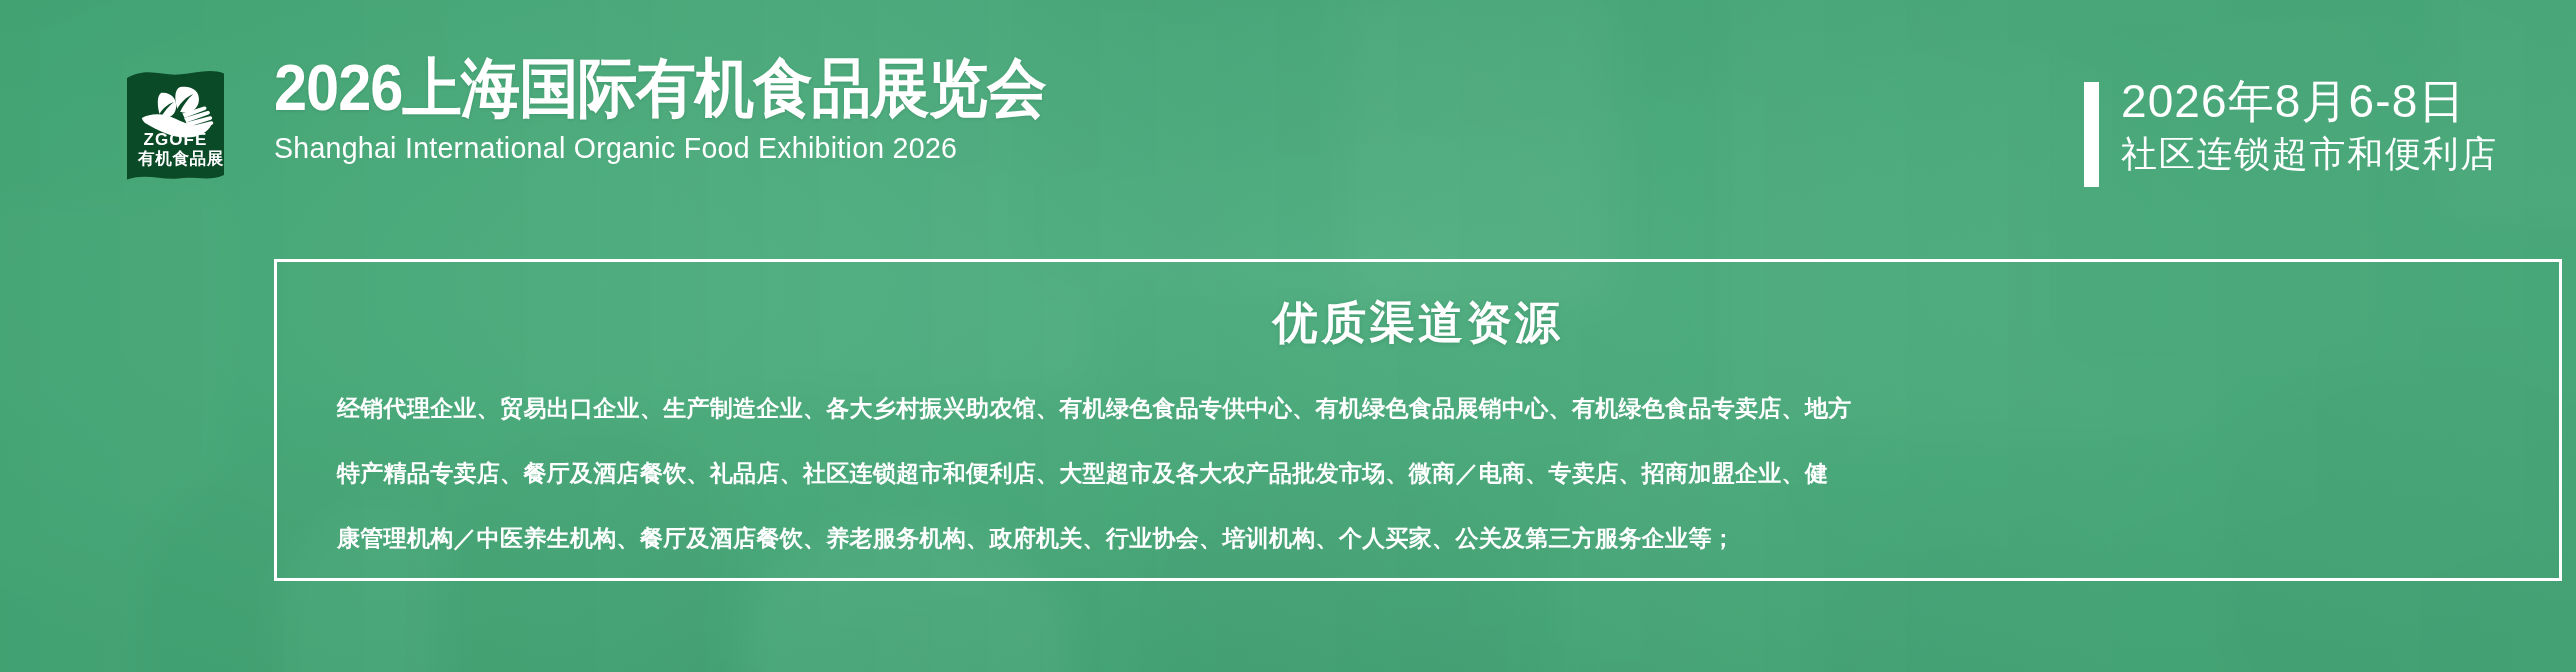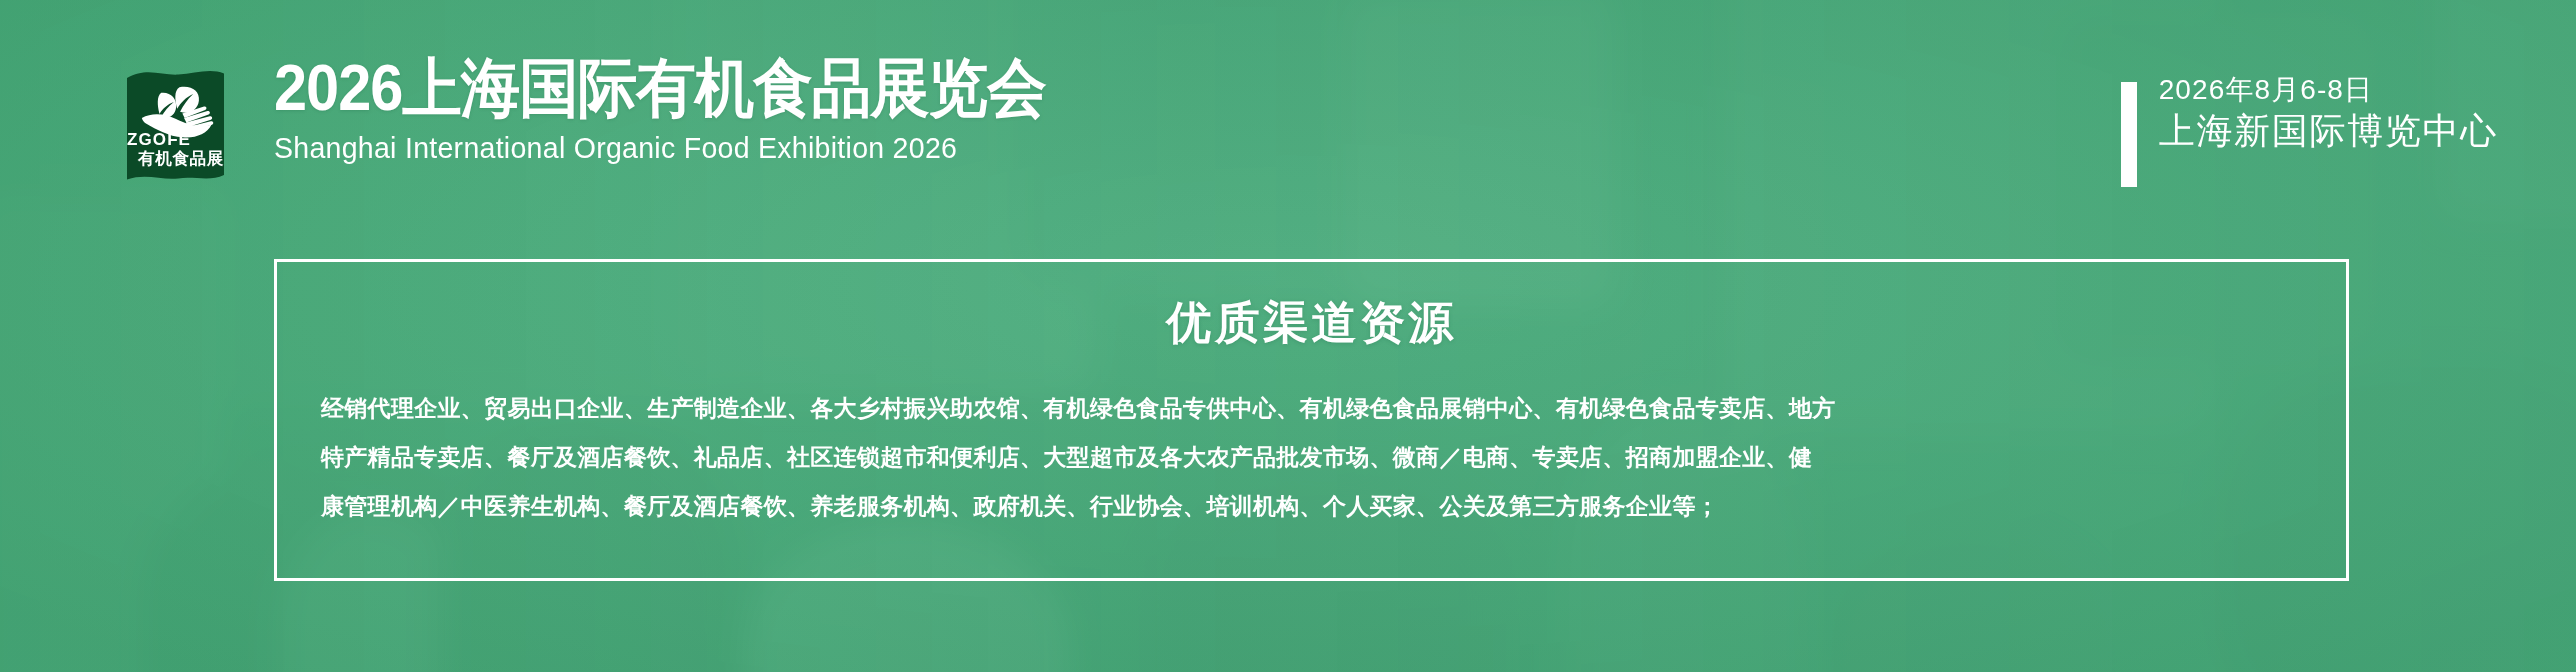--- a/index.html
+++ b/index.html
@@ -39,21 +39,21 @@
   }
 
   
   .logo{
     position:absolute; left:127px; top:70px;
     width:97px; height:113px;
   }
   .logo svg{display:block;width:100%;height:100%;}
   .logo-wordmark{
     position:absolute; left:0; right:0; top:61px;
-    color:#fff; letter-spacing:1.1px;
+    text-align:center; color:#fff; letter-spacing:1.1px;
     font-size:17px; font-weight:bold; line-height:1;
   }
   .logo-cn{
     position:absolute; left:0; right:0; top:81px;
     text-align:right; color:#fff; letter-spacing:0.6px;
     font-size:16.6px; font-weight:bold; line-height:1;
   }
 
   
   .title-block{position:absolute; left:274px; top:55px; width:1060px;}
@@ -79,48 +79,48 @@
     white-space:nowrap;
   }
 
   
   .meta{
     position:absolute; right:78px; top:72px;
     display:flex; align-items:flex-start; gap:22px;
   }
   .meta-bar{width:15.5px;height:105px;background:#ffffff;flex:0 0 auto;margin-top:10.3px;}
   .meta-lines{color:#fff;}
-  .meta-date{font-size:28px;line-height:1.28;letter-spacing:1.1px;white-space:nowrap;}
+  .meta-date{font-size:46px;line-height:1.28;letter-spacing:1.1px;white-space:nowrap;}
   .meta-venue{font-size:36px;line-height:1.28;letter-spacing:1.7px;white-space:nowrap;}
 
   
   .panel{
     position:absolute;
     left:274px; top:259px;
-    width:2075px; height:322px;
+    width:2288px; height:322px;
     border:3.4px solid #ffffff;
   }
   .panel-heading{
     text-align:center;
     color:#ffffff;
     font-size:45px;
     font-weight:bold;
     letter-spacing:3.4px;
     margin-top:31px;
     text-shadow:0 1.1px 4.6px rgba(20,80,50,.20);
   }
   .panel-body{
     margin:31px 44px 0 44px;
     color:#ffffff;
     font-size:23px;
     font-weight:bold;
     line-height:49px;
     letter-spacing:0.3px;
   }
-  .panel-body p{margin:0;white-space:nowrap;}
+  .panel-body p{margin:16px;white-space:nowrap;}
 </style>
 </head>
 <body>
 
 <div class="banner">
 
   <div class="bg-photo">
     <div class="blob" style="left:-4%;top:-10%;width:34%;height:70%;background:#63bd90;border-radius:10%;"></div>
     <div class="blob" style="left:2%;top:30%;width:9%;height:75%;background:#7cc9a1;border-radius:6%;"></div>
     <div class="blob" style="left:8%;top:66%;width:14%;height:46%;background:#4f9d76;border-radius:45% 45% 10% 10%;"></div>
@@ -163,21 +163,21 @@
 
   <div class="title-block">
     <div class="title-cn">2026上海国际有机食品展览会</div>
     <div class="title-en">Shanghai International Organic Food Exhibition 2026</div>
   </div>
 
   <div class="meta">
     <div class="meta-bar"></div>
     <div class="meta-lines">
       <div class="meta-date">2026年8月6-8日</div>
-      <div class="meta-venue">上海新国际博览中心</div>
+      <div class="meta-venue">社区连锁超市和便利店</div>
     </div>
   </div>
 
   <div class="panel">
     <div class="panel-heading">优质渠道资源</div>
     <div class="panel-body">
       <p>经销代理企业、贸易出口企业、生产制造企业、各大乡村振兴助农馆、有机绿色食品专供中心、有机绿色食品展销中心、有机绿色食品专卖店、地方</p>
       <p>特产精品专卖店、餐厅及酒店餐饮、礼品店、社区连锁超市和便利店、大型超市及各大农产品批发市场、微商／电商、专卖店、招商加盟企业、健</p>
       <p>康管理机构／中医养生机构、餐厅及酒店餐饮、养老服务机构、政府机关、行业协会、培训机构、个人买家、公关及第三方服务企业等；</p>
     </div>

